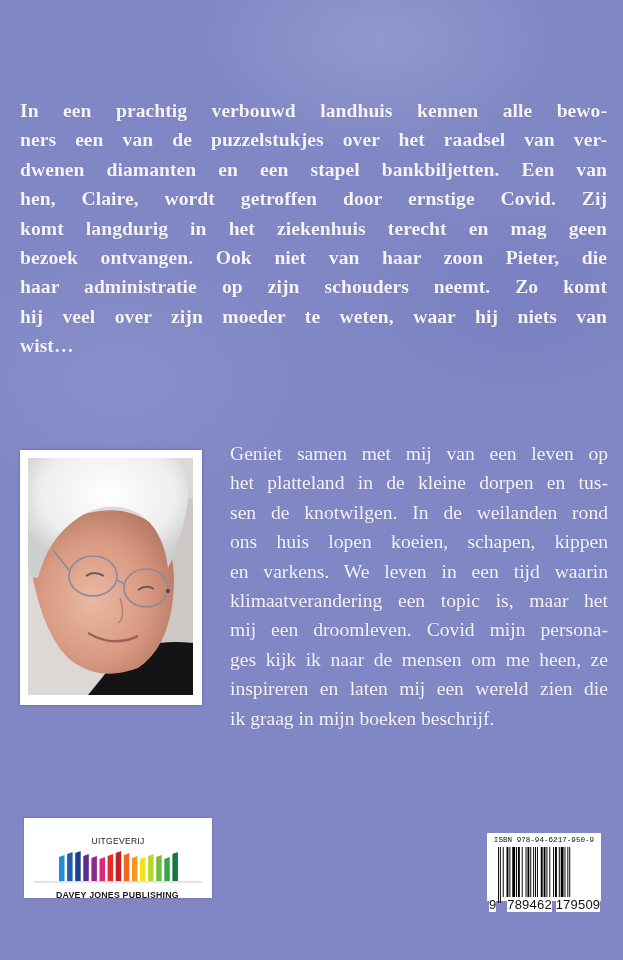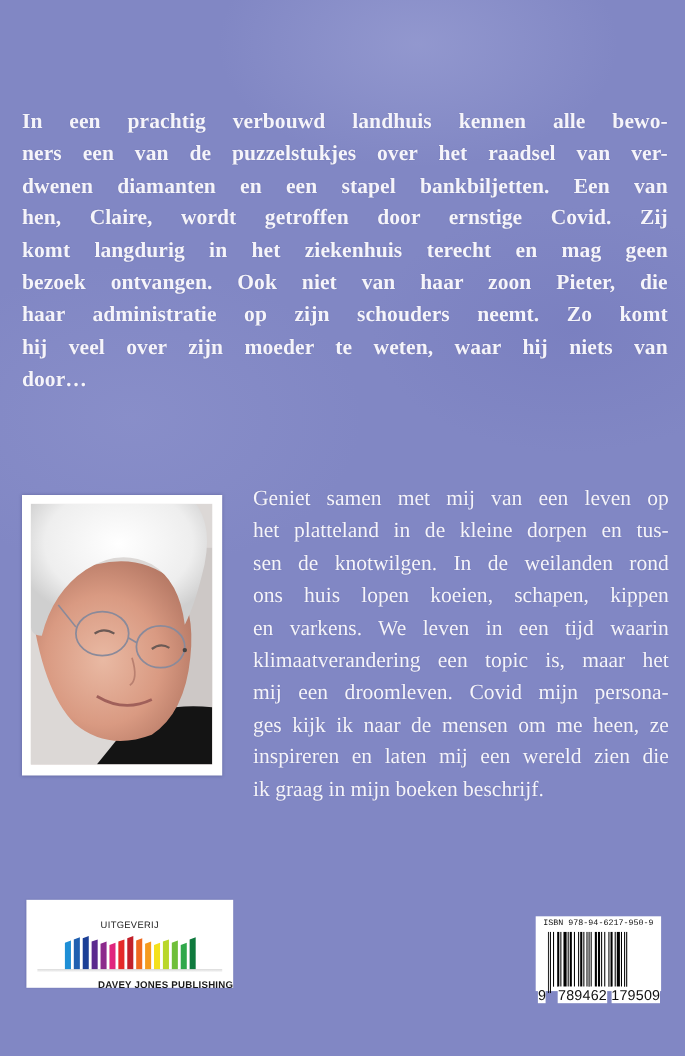--- a/index.html
+++ b/index.html
@@ -44,23 +44,24 @@
       position: absolute; left: 0; right: 0; top: 18px; text-align: center;
       font-family: "Liberation Sans", "DejaVu Sans", sans-serif; font-size: 8.5px; color: #222;
       letter-spacing: 0.3px;
     }
     .logo-bars { position: absolute; left: 33px; top: 30px; width: 125px; height: 34px; }
     .logo-floor {
       position: absolute; left: 10px; right: 10px; top: 63px; height: 3px;
       background: linear-gradient(180deg, #d8d8d8, #ffffff);
     }
     .logo-bottom {
-      position: absolute; left: 0; right: 0; top: 72px; text-align: right;
+      position: absolute; left: 0; right: 0; top: 72px; text-align: left;
       font-family: "Liberation Sans", "DejaVu Sans", sans-serif; font-size: 8.8px; font-weight: bold; color: #1a1a1a;
       letter-spacing: 0.2px;
+      padding-left: 32px;
     }
     .barcode-box {
       position: absolute; left: 487px; top: 833px; width: 114px; height: 68px;
       background: #ffffff;
     }
     .isbn-text {
       position: absolute; left: 0; right: 0; top: 3px; text-align: center;
       font-family: "Liberation Mono", "DejaVu Sans Mono", monospace; font-size: 7.6px; color: #111;
       white-space: nowrap;
     }
@@ -79,21 +80,21 @@
 
   <div class="blurb">
     <span class="line">In een prachtig verbouwd landhuis kennen alle bewo-</span>
     <span class="line">ners een van de puzzelstukjes over het raadsel van ver-</span>
     <span class="line">dwenen diamanten en een stapel bankbiljetten. Een van</span>
     <span class="line">hen, Claire, wordt getroffen door ernstige Covid. Zij</span>
     <span class="line">komt langdurig in het ziekenhuis terecht en mag geen</span>
     <span class="line">bezoek ontvangen. Ook niet van haar zoon Pieter, die</span>
     <span class="line">haar administratie op zijn schouders neemt. Zo komt</span>
     <span class="line">hij veel over zijn moeder te weten, waar hij niets van</span>
-    <span class="line last">door…</span>
+    <span class="line last">wist…</span>
   </div>
 
   <div class="photo-frame">
     <div class="photo">
       <svg width="165" height="237" viewBox="0 0 165 237">
         <defs>
           <radialGradient id="skin" cx="45%" cy="55%" r="60%">
             <stop offset="0%" stop-color="#e9b9a3"></stop>
             <stop offset="60%" stop-color="#d99a82"></stop>
             <stop offset="100%" stop-color="#b77a66"></stop>

